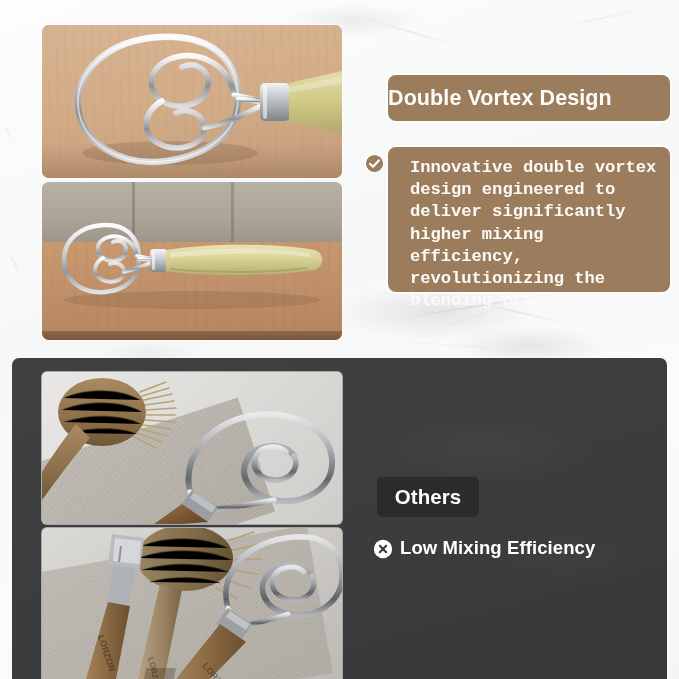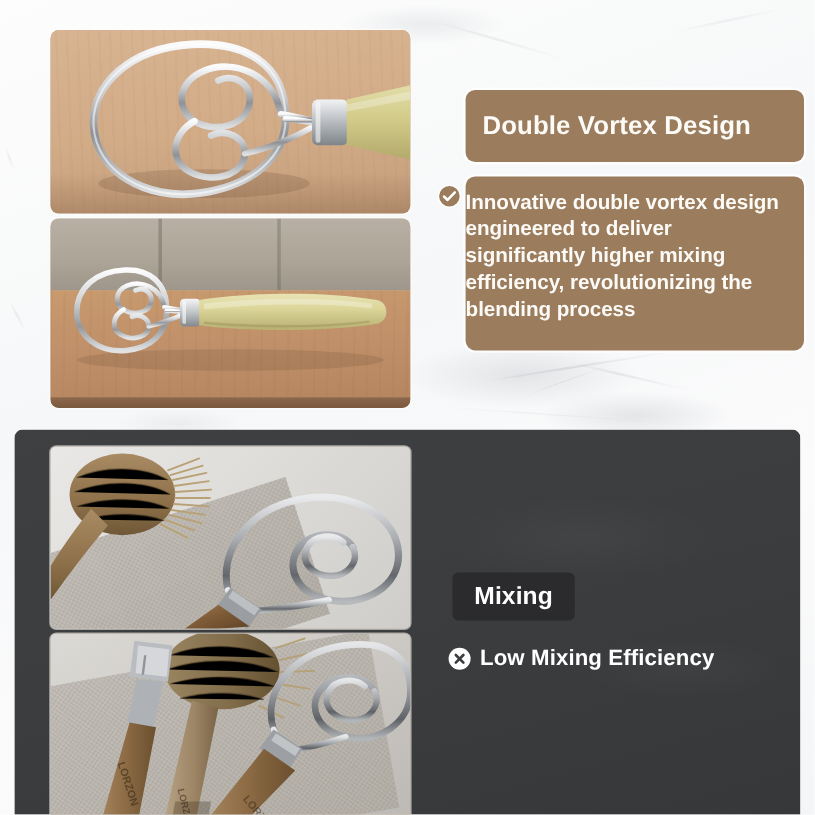--- a/index.html
+++ b/index.html
@@ -86,25 +86,24 @@
     position: absolute; left: 0; right: 0; top: 94%; bottom: 0;
     background: linear-gradient(180deg, #8d674a 0%, #7a583e 100%);
   }
 
   
   .whisk { position: absolute; }
 
   
   .title-badge {
     position: absolute;
-    left: 388px; top: 75px; width: 282px; height: 60px;
+    left: 388px; top: 75px; width: 282px; height: 46px;
     background: #9b7d5e;
     border-radius: 8px;
     display: flex; align-items: center;
-    padding-left: 14px;
     box-shadow: 0 0 0 2px rgba(255,255,255,0.75);
   }
   .title-badge span {
     color: #fdfbf8;
     font-size: 21.5px;
     font-weight: bold;
     letter-spacing: 0.1px;
     white-space: nowrap;
   }
 
@@ -112,22 +111,23 @@
     position: absolute;
     left: 364px; top: 153px;
     width: 21px; height: 21px;
   }
 
   .desc-box {
     position: absolute;
     left: 388px; top: 147px; width: 282px; height: 145px;
     background: #9b7d5e;
     border-radius: 8px;
-    padding: 10px 12px 10px 0;
+    padding: 10px 12px 10px 22px;
     box-shadow: 0 0 0 2px rgba(255,255,255,0.70);
+    font-family: Liberation Mono, monospace;
   }
   .desc-box p {
     color: #fcfaf7;
     font-size: 17.2px;
     font-weight: bold;
     line-height: 1.29;
     letter-spacing: -0.05px;
   }
 
   
@@ -432,21 +432,21 @@
       <path d="M188,83 L208,96 L204,102 L184,89 Z" fill="rgba(255,255,255,0.38)"></path>
 
       <path d="M178,96 L204,114 L168,151 L134,151 Z" fill="url(#wood4c)"></path>
       <g fill="rgba(45,32,16,0.45)" font-family="Liberation Sans, sans-serif" font-size="9" font-weight="bold">
         <text x="160" y="138" transform="rotate(50 160 138)">LORZON</text>
       </g>
     </svg>
   </div>
 
   <div class="others-badge">
-    <span>Mixing</span>
+    <span>Others</span>
   </div>
 
   <div class="con-row">
     <svg class="x-icon" viewBox="0 0 24 24">
       <circle cx="12" cy="12" r="11" fill="#ffffff"></circle>
       <path d="M8.2 8.2 L15.8 15.8 M15.8 8.2 L8.2 15.8" stroke="#3b3c3e" stroke-width="2.6" stroke-linecap="round"></path>
     </svg>
     <span class="label">Low Mixing Efficiency</span>
   </div>
 

